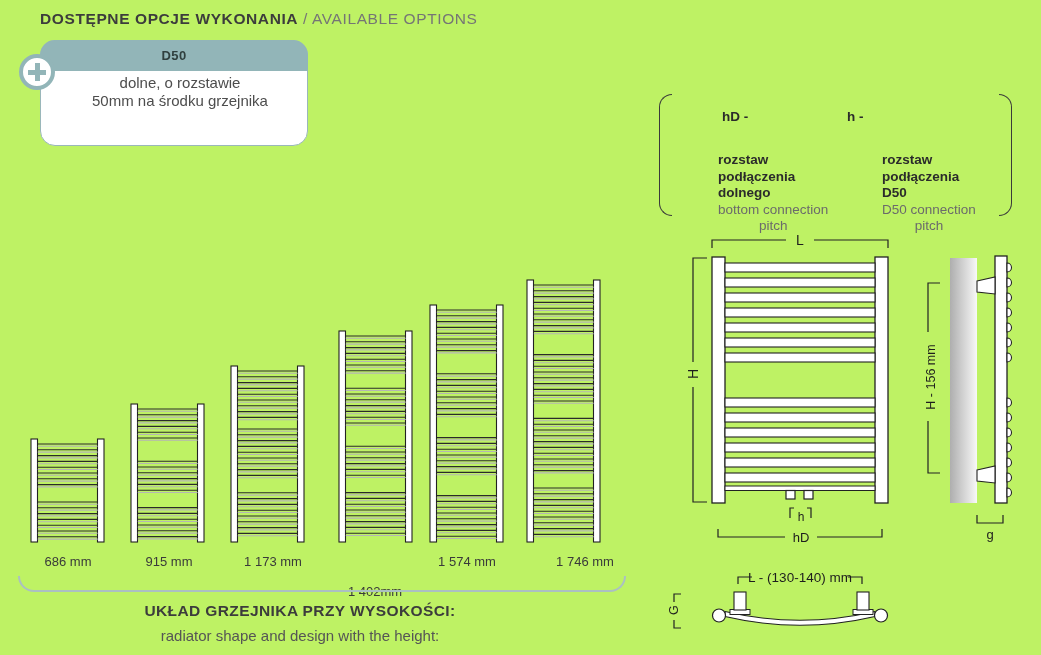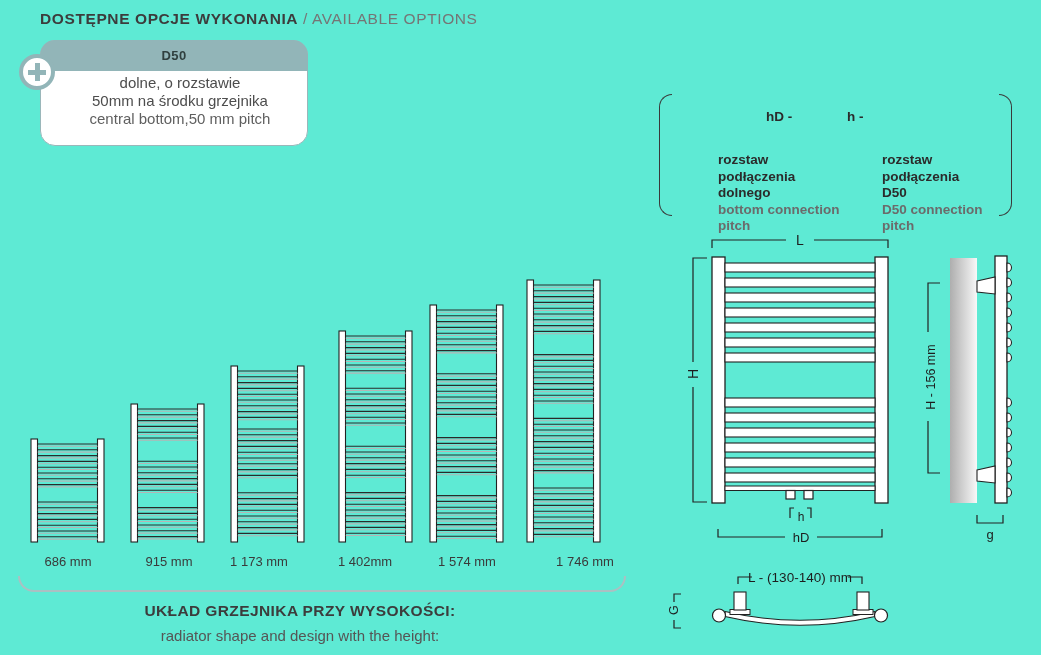--- a/index.html
+++ b/index.html
@@ -1,17 +1,17 @@
 <!DOCTYPE html>
 <html><head>
 <meta charset="utf-8">
 <style>
   html,body{margin:0;padding:0;background:#fff;}
   #canvas{
-    position:relative;width:1041px;height:655px;background:#5eead4;overflow:hidden;
+    position:relative;width:1041px;height:655px;background:#bef264;overflow:hidden;
     font-family:"Liberation Sans",sans-serif;color:#3f3f3f;
   }
   .abs{position:absolute;}
   
   .page-title{left:40px;top:10px;font-size:15.5px;letter-spacing:.6px;white-space:nowrap;}
   .page-title .t-bold{font-weight:700;color:#3c3c3c;}
   .page-title .t-light{font-weight:400;color:#757575;}
   
   .option-box{left:40px;top:40px;width:268px;height:106px;border:1px solid #9ab7ba;
     border-radius:15px;background:#fff;box-sizing:border-box;}
@@ -26,21 +26,21 @@
   .plus-badge:before,.plus-badge:after{content:"";position:absolute;background:#92b5b8;}
   .plus-badge:before{left:5px;top:12px;width:18px;height:4.5px;}
   .plus-badge:after{left:12px;top:5px;width:4.5px;height:18px;}
   
   .bracket{width:13px;height:122px;top:94px;box-sizing:border-box;}
   .bracket-left{left:659px;border:1.6px solid #3a3a3a;border-right:none;border-radius:13px 0 0 13px;}
   .bracket-right{left:999px;border:1.6px solid #3a3a3a;border-left:none;border-radius:0 13px 13px 0;}
   .legend-sym{top:109px;font-size:13.5px;font-weight:700;color:#2b2b2b;white-space:nowrap;}
   .legend-col{top:109px;font-size:13.5px;line-height:16.5px;color:#2b2b2b;white-space:nowrap;margin-top:43px;}
   .legend-col .pl{font-weight:700;}
-  .legend-col .en{font-weight:700;color:#6b6b6b;}
+  .legend-col .en{font-weight:400;color:#6b6b6b;text-align:center;}
   
   .rad-label{top:554px;width:100px;text-align:center;font-size:13px;color:#3a3a3a;white-space:nowrap;}
   .brace{left:18px;top:576px;width:608px;height:16px;box-sizing:border-box;
     border:2px solid #abc0c2;border-top:none;border-radius:0 0 16px 16px;}
   .caption{left:60px;top:602px;width:480px;text-align:center;}
   .caption .c1{font-size:15.5px;font-weight:700;color:#3c3c3c;letter-spacing:.4px;}
   .caption .c2{font-size:15px;color:#555;margin-top:7px;}
   
   #overlay{left:0;top:0;pointer-events:none;}
   text{font-family:"Liberation Sans",sans-serif;fill:#1d1d1d;}
@@ -52,29 +52,28 @@
 
   <div class="abs page-title">
     <span class="t-bold">DOSTĘPNE OPCJE WYKONANIA</span><span class="t-light"> / </span><span class="t-light">AVAILABLE OPTIONS</span>
   </div>
 
   <div class="abs option-box">
     <div class="option-header">D50</div>
     <div class="option-body">
       <div class="pl">dolne, o rozstawie</div>
       <div class="pl">50mm na środku grzejnika</div>
-      <div class="en">central bottom,50 mm pitch</div>
     </div>
   </div>
   <div class="abs plus-badge"></div>
 
   <div class="abs bracket bracket-left"></div>
   <div class="abs bracket bracket-right"></div>
 
-  <div class="abs legend-sym" style="left:722px;padding-left:44px;">hD -</div>
+  <div class="abs legend-sym" style="left:678px;padding-left:44px;">hD -</div>
   <div class="abs legend-col" style="left:718px;">
     <div class="pl">rozstaw</div>
     <div class="pl">podłączenia</div>
     <div class="pl">dolnego</div>
     <div class="en">bottom connection</div>
     <div class="en">pitch</div>
   </div>
 
   <div class="abs legend-sym" style="left:847px;">h -</div>
   <div class="abs legend-col" style="left:882px;">
@@ -417,22 +416,22 @@
         <line x1="7.8" x2="67.7" y1="246.1000000000002" y2="246.1000000000002" stroke="#b5b5b5" stroke-width="1.1"></line>
         <line x1="7.8" x2="67.7" y1="249.6000000000002" y2="249.6000000000002" stroke="#2a2a2a" stroke-width="1.1"></line>
         <line x1="7.8" x2="67.7" y1="251.9000000000002" y2="251.9000000000002" stroke="#b5b5b5" stroke-width="1.1"></line>
         <line x1="7.8" x2="67.7" y1="255.4000000000002" y2="255.4000000000002" stroke="#2a2a2a" stroke-width="1.1"></line>
         <line x1="7.8" x2="67.7" y1="257.7000000000002" y2="257.7000000000002" stroke="#b5b5b5" stroke-width="1.1"></line>
       </svg>
     </div>
 
   <div class="abs rad-label" style="left:18px;">686 mm</div>
   <div class="abs rad-label" style="left:119px;">915 mm</div>
-  <div class="abs rad-label" style="left:209px;">1 173 mm</div>
-  <div class="abs rad-label" style="left:315px;">1 402mm</div>
+  <div class="abs rad-label" style="left:223px;">1 173 mm</div>
+  <div class="abs rad-label" style="left:325px;margin-top:30px;">1 402mm</div>
   <div class="abs rad-label" style="left:417px;">1 574 mm</div>
   <div class="abs rad-label" style="left:535px;">1 746 mm</div>
 
   <div class="abs brace"></div>
   <div class="abs caption">
     <div class="c1">UKŁAD GRZEJNIKA PRZY WYSOKOŚCI:</div>
     <div class="c2">radiator shape and design with the height:</div>
   </div>
 
   <svg id="overlay" class="abs" width="1041" height="655" viewBox="0 0 1041 655">

